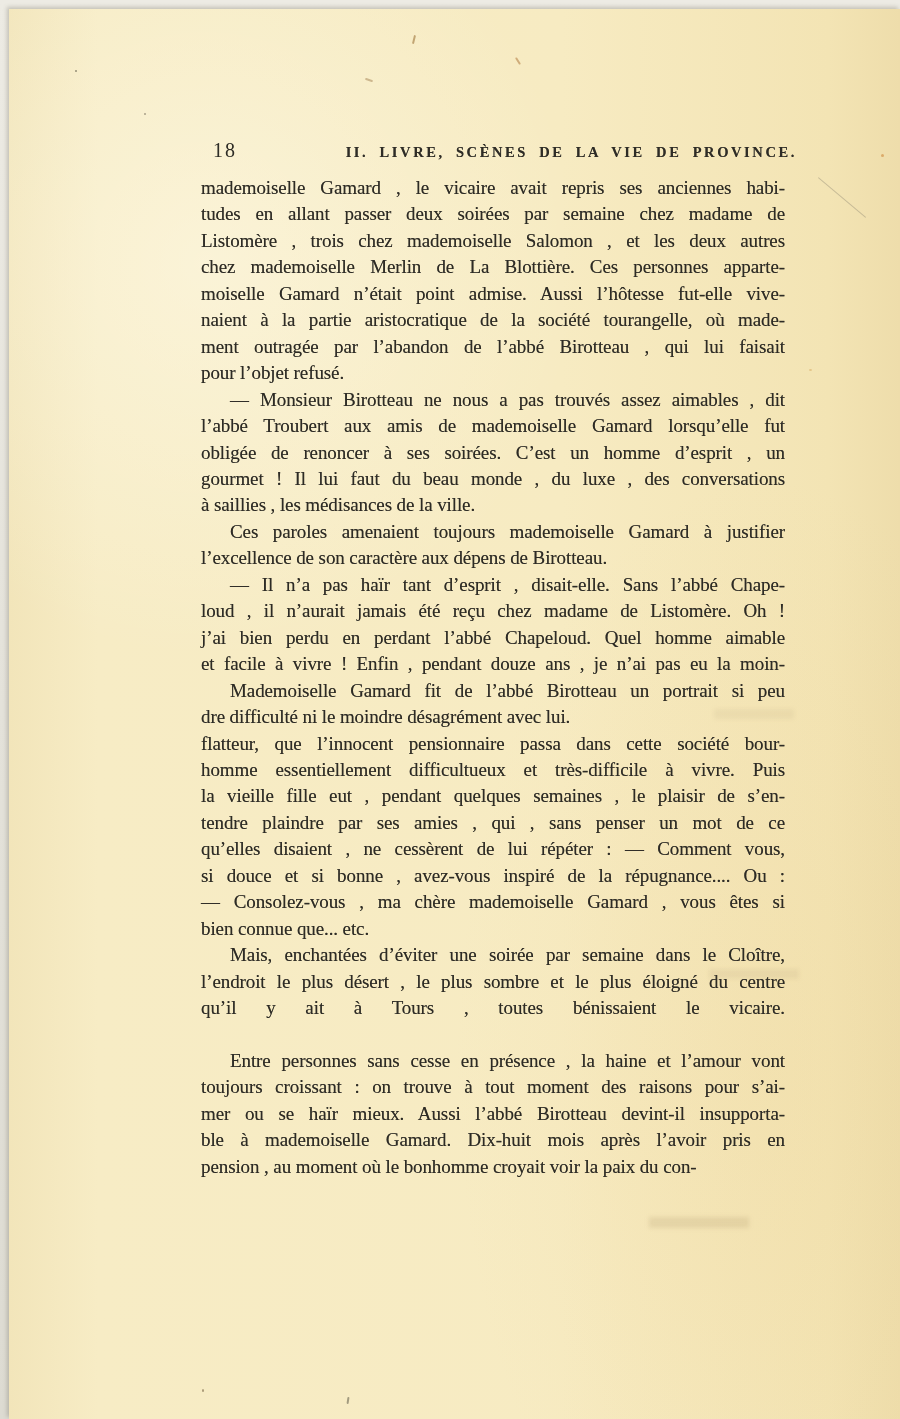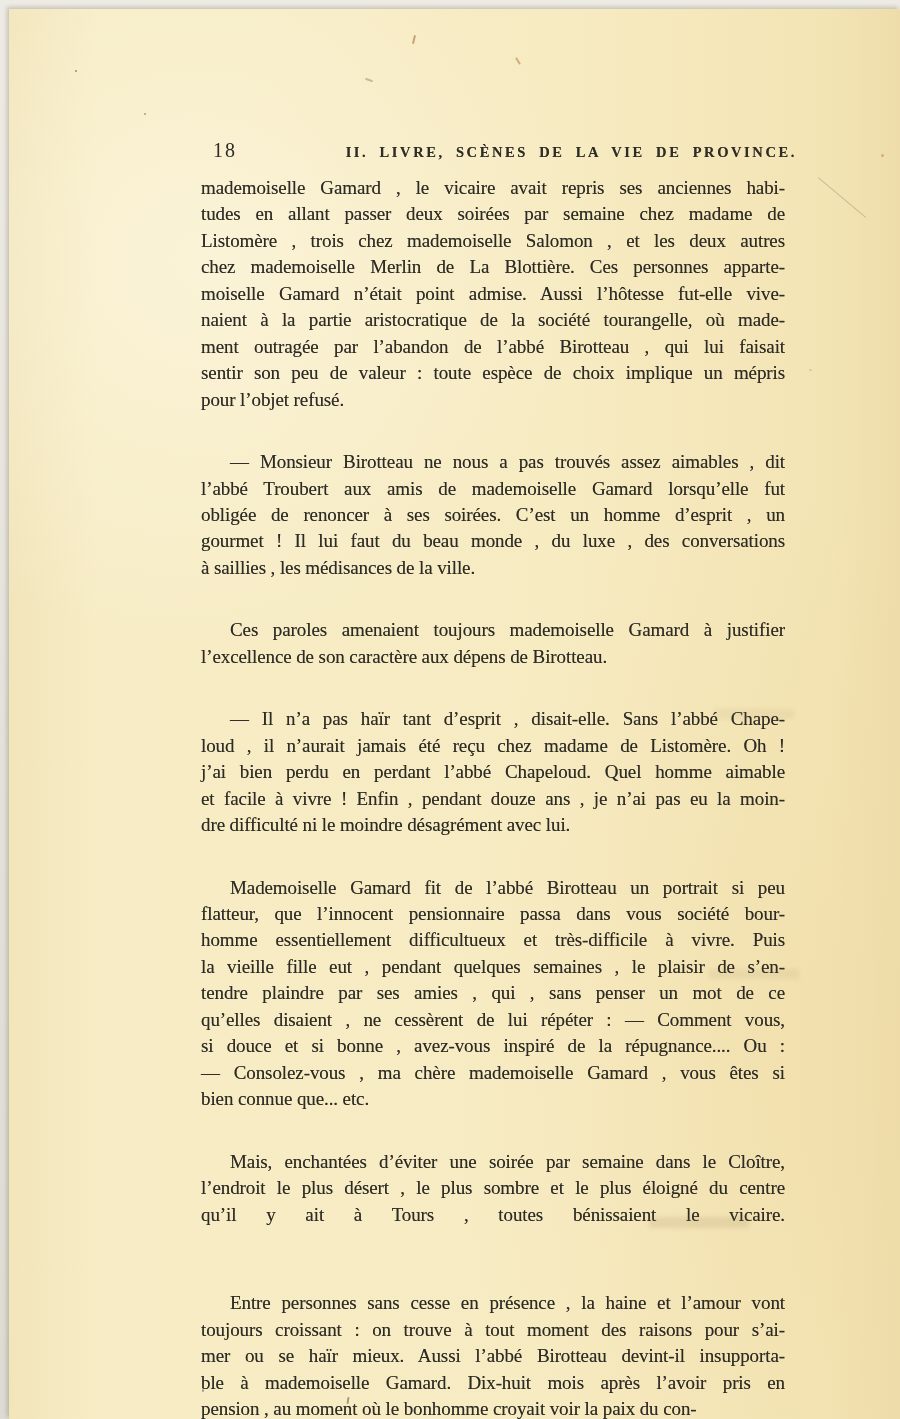--- a/index.html
+++ b/index.html
@@ -53,21 +53,21 @@
     letter-spacing: -0.1px;
     color: #2d2b25;
     text-shadow: 0 0 0.45px rgba(45,43,37,0.55);
   }
   .line {
     white-space: nowrap;
     text-align: justify;
     text-align-last: justify;
   }
   .line.last { text-align-last: left; }
-  .line.indent { text-indent: 29px; margin-top: 36px; }
+  .line.indent { text-indent: 29px; }
   
   .speck {
     position: absolute;
     border-radius: 50%;
     pointer-events: none;
   }
   .fiber {
     position: absolute;
     pointer-events: none;
     border-radius: 2px;
@@ -90,36 +90,35 @@
     </div>
 
     <div class="body-text">
         <div class="line">mademoiselle Gamard , le vicaire avait repris ses anciennes habi-</div>
         <div class="line">tudes en allant passer deux soirées par semaine chez madame de</div>
         <div class="line">Listomère , trois chez mademoiselle Salomon , et les deux autres</div>
         <div class="line">chez mademoiselle Merlin de La Blottière. Ces personnes apparte-</div>
         <div class="line">moiselle Gamard n’était point admise. Aussi l’hôtesse fut-elle vive-</div>
         <div class="line">naient à la partie aristocratique de la société tourangelle, où made-</div>
         <div class="line">ment outragée par l’abandon de l’abbé Birotteau , qui lui faisait</div>
-        <div class="line">sentir son peu de valeur : toute espèce de choix implique un mépris</div>
         <div class="line last">pour l’objet refusé.</div>
         <div class="line indent">— Monsieur Birotteau ne nous a pas trouvés assez aimables , dit</div>
         <div class="line">l’abbé Troubert aux amis de mademoiselle Gamard lorsqu’elle fut</div>
         <div class="line">obligée de renoncer à ses soirées. C’est un homme d’esprit , un</div>
         <div class="line">gourmet ! Il lui faut du beau monde , du luxe , des conversations</div>
         <div class="line last">à saillies , les médisances de la ville.</div>
         <div class="line indent">Ces paroles amenaient toujours mademoiselle Gamard à justifier</div>
         <div class="line last">l’excellence de son caractère aux dépens de Birotteau.</div>
         <div class="line indent">— Il n’a pas haïr tant d’esprit , disait-elle. Sans l’abbé Chape-</div>
         <div class="line">loud , il n’aurait jamais été reçu chez madame de Listomère. Oh !</div>
         <div class="line">j’ai bien perdu en perdant l’abbé Chapeloud. Quel homme aimable</div>
         <div class="line">et facile à vivre ! Enfin , pendant douze ans , je n’ai pas eu la moin-</div>
+        <div class="line indent">Mademoiselle Gamard fit de l’abbé Birotteau un portrait si peu</div>
         <div class="line last">dre difficulté ni le moindre désagrément avec lui.</div>
-        <div class="line indent">Mademoiselle Gamard fit de l’abbé Birotteau un portrait si peu</div>
-        <div class="line">flatteur, que l’innocent pensionnaire passa dans vous société bour-</div>
+        <div class="line">flatteur, que l’innocent pensionnaire passa dans cette société bour-</div>
         <div class="line">homme essentiellement difficultueux et très-difficile à vivre. Puis</div>
         <div class="line">la vieille fille eut , pendant quelques semaines , le plaisir de s’en-</div>
         <div class="line">tendre plaindre par ses amies , qui , sans penser un mot de ce</div>
         <div class="line">qu’elles disaient , ne cessèrent de lui répéter : — Comment vous,</div>
         <div class="line">si douce et si bonne , avez-vous inspiré de la répugnance.... Ou :</div>
         <div class="line">— Consolez-vous , ma chère mademoiselle Gamard , vous êtes si</div>
         <div class="line last">bien connue que... etc.</div>
         <div class="line indent">Mais, enchantées d’éviter une soirée par semaine dans le Cloître,</div>
         <div class="line">l’endroit le plus désert , le plus sombre et le plus éloigné du centre</div>
         <div class="line">qu’il y ait à Tours , toutes bénissaient le vicaire.</div>

